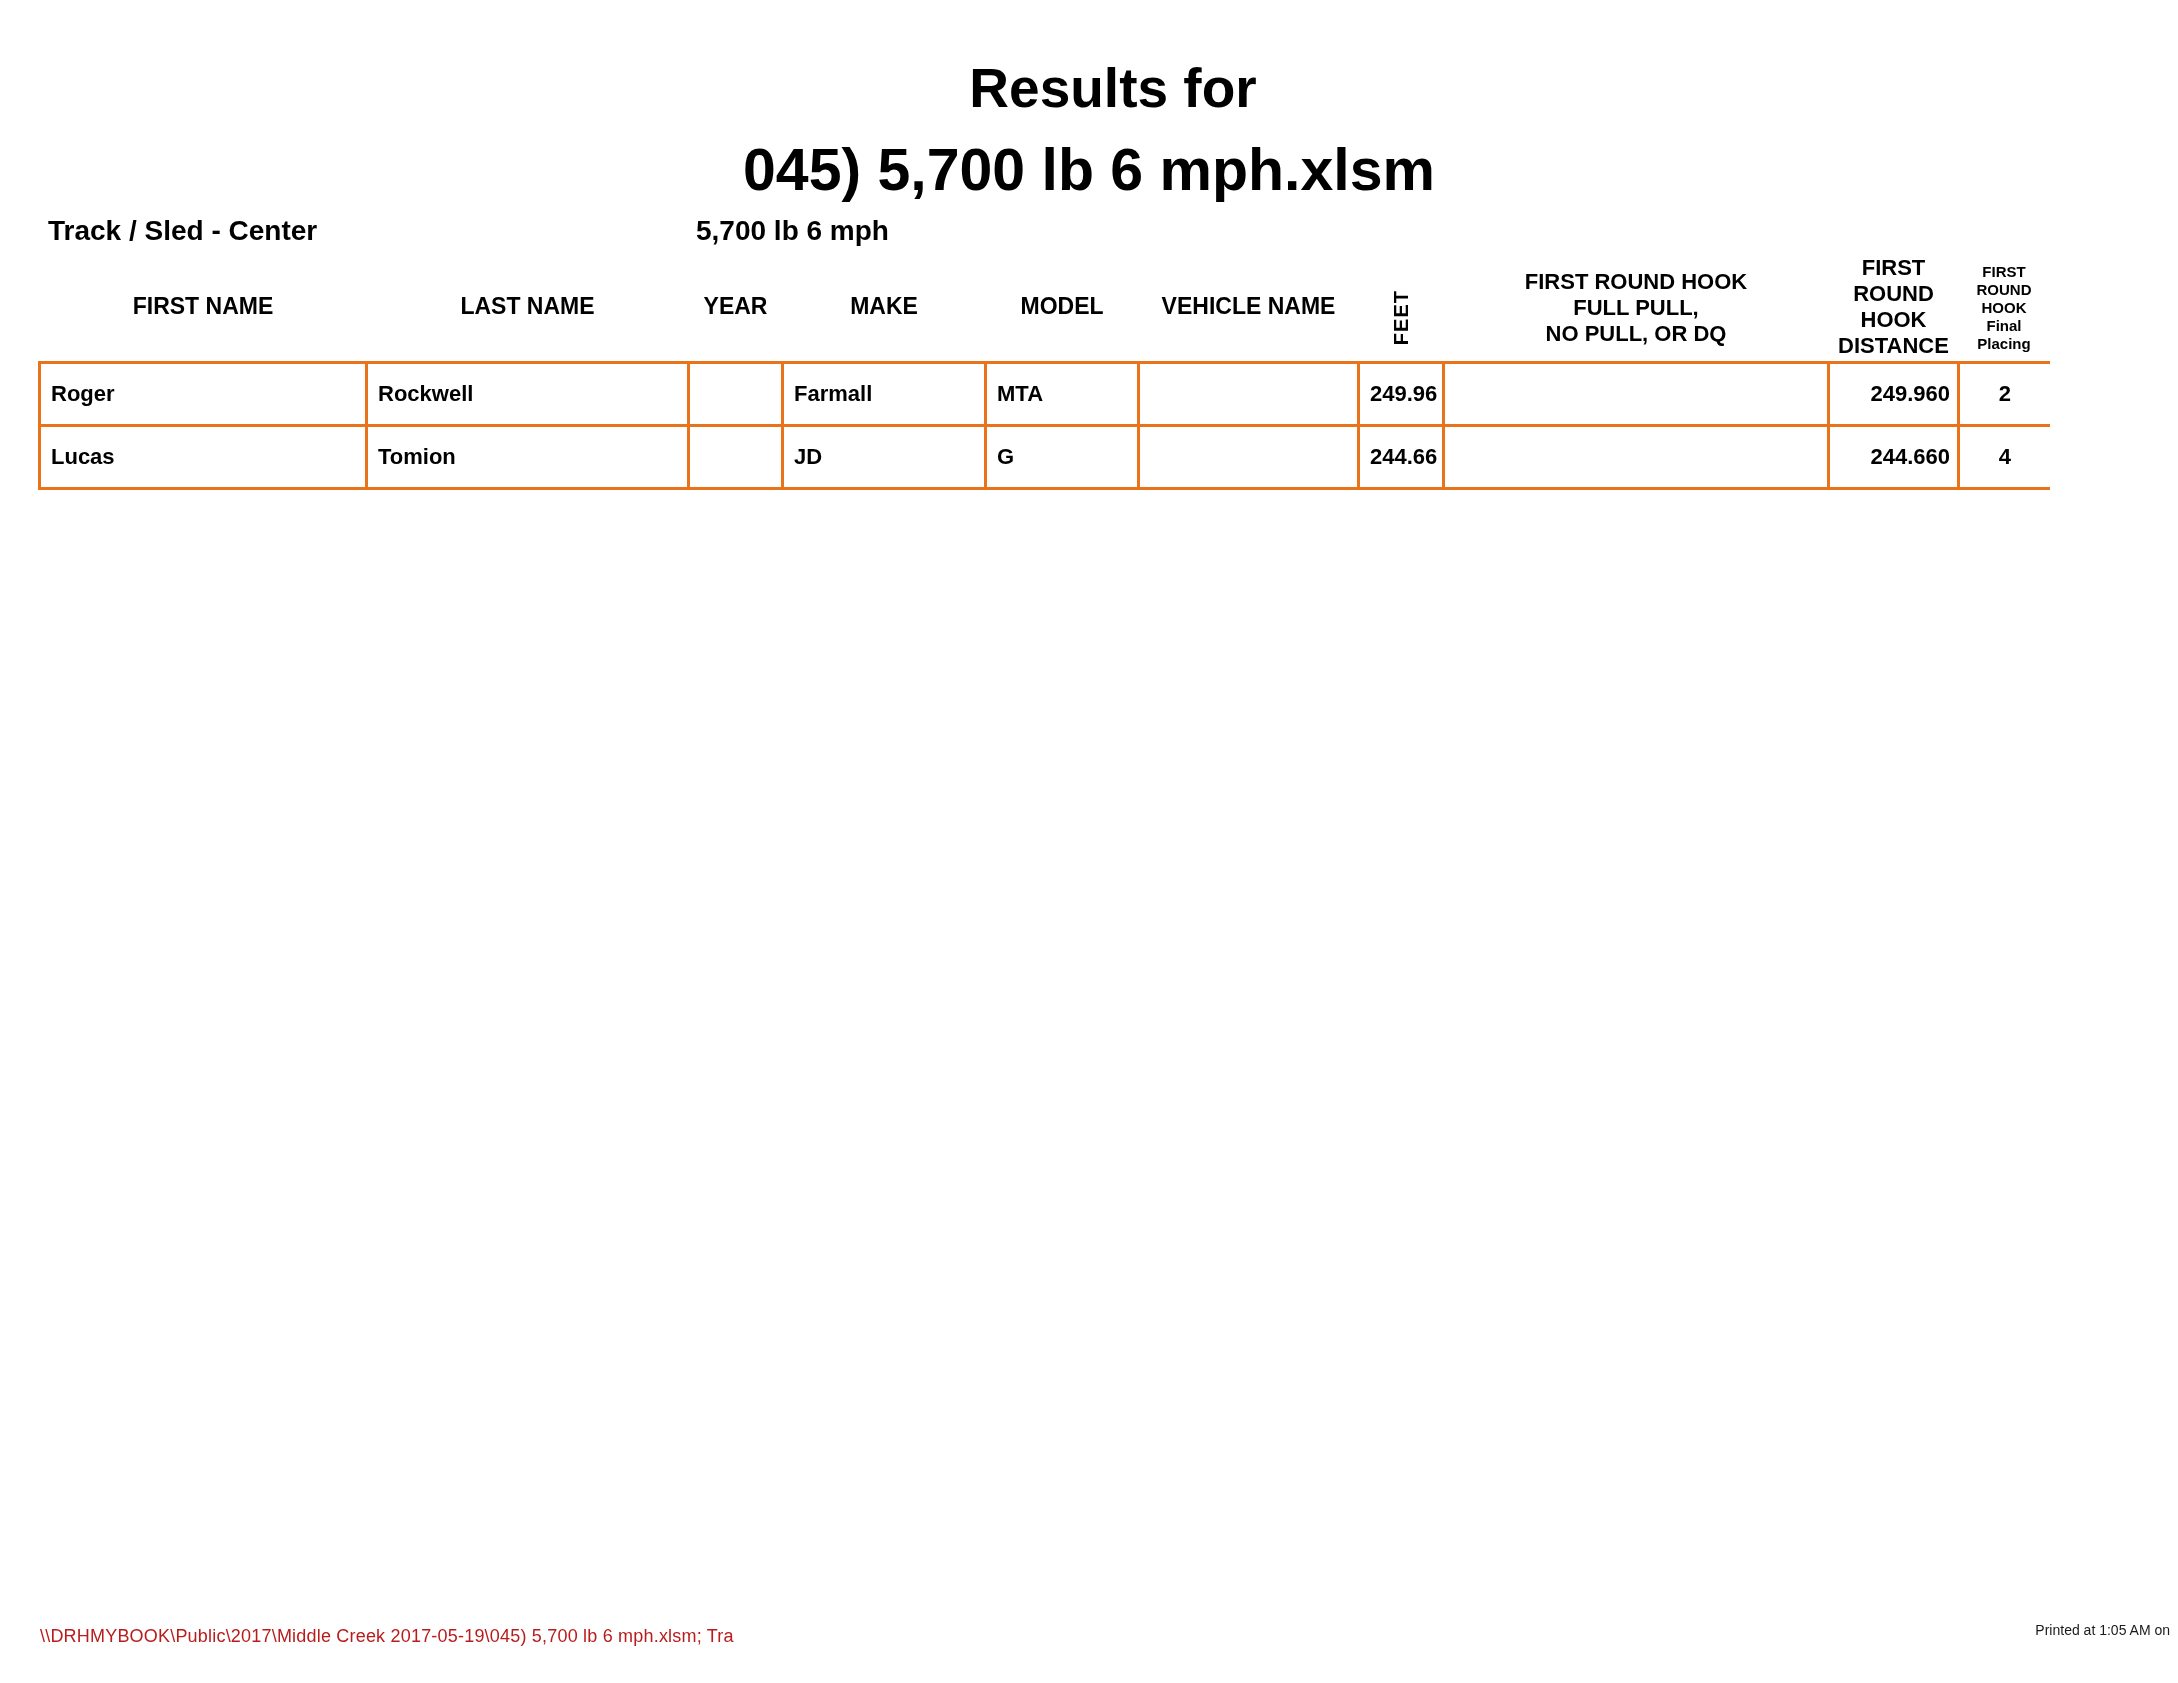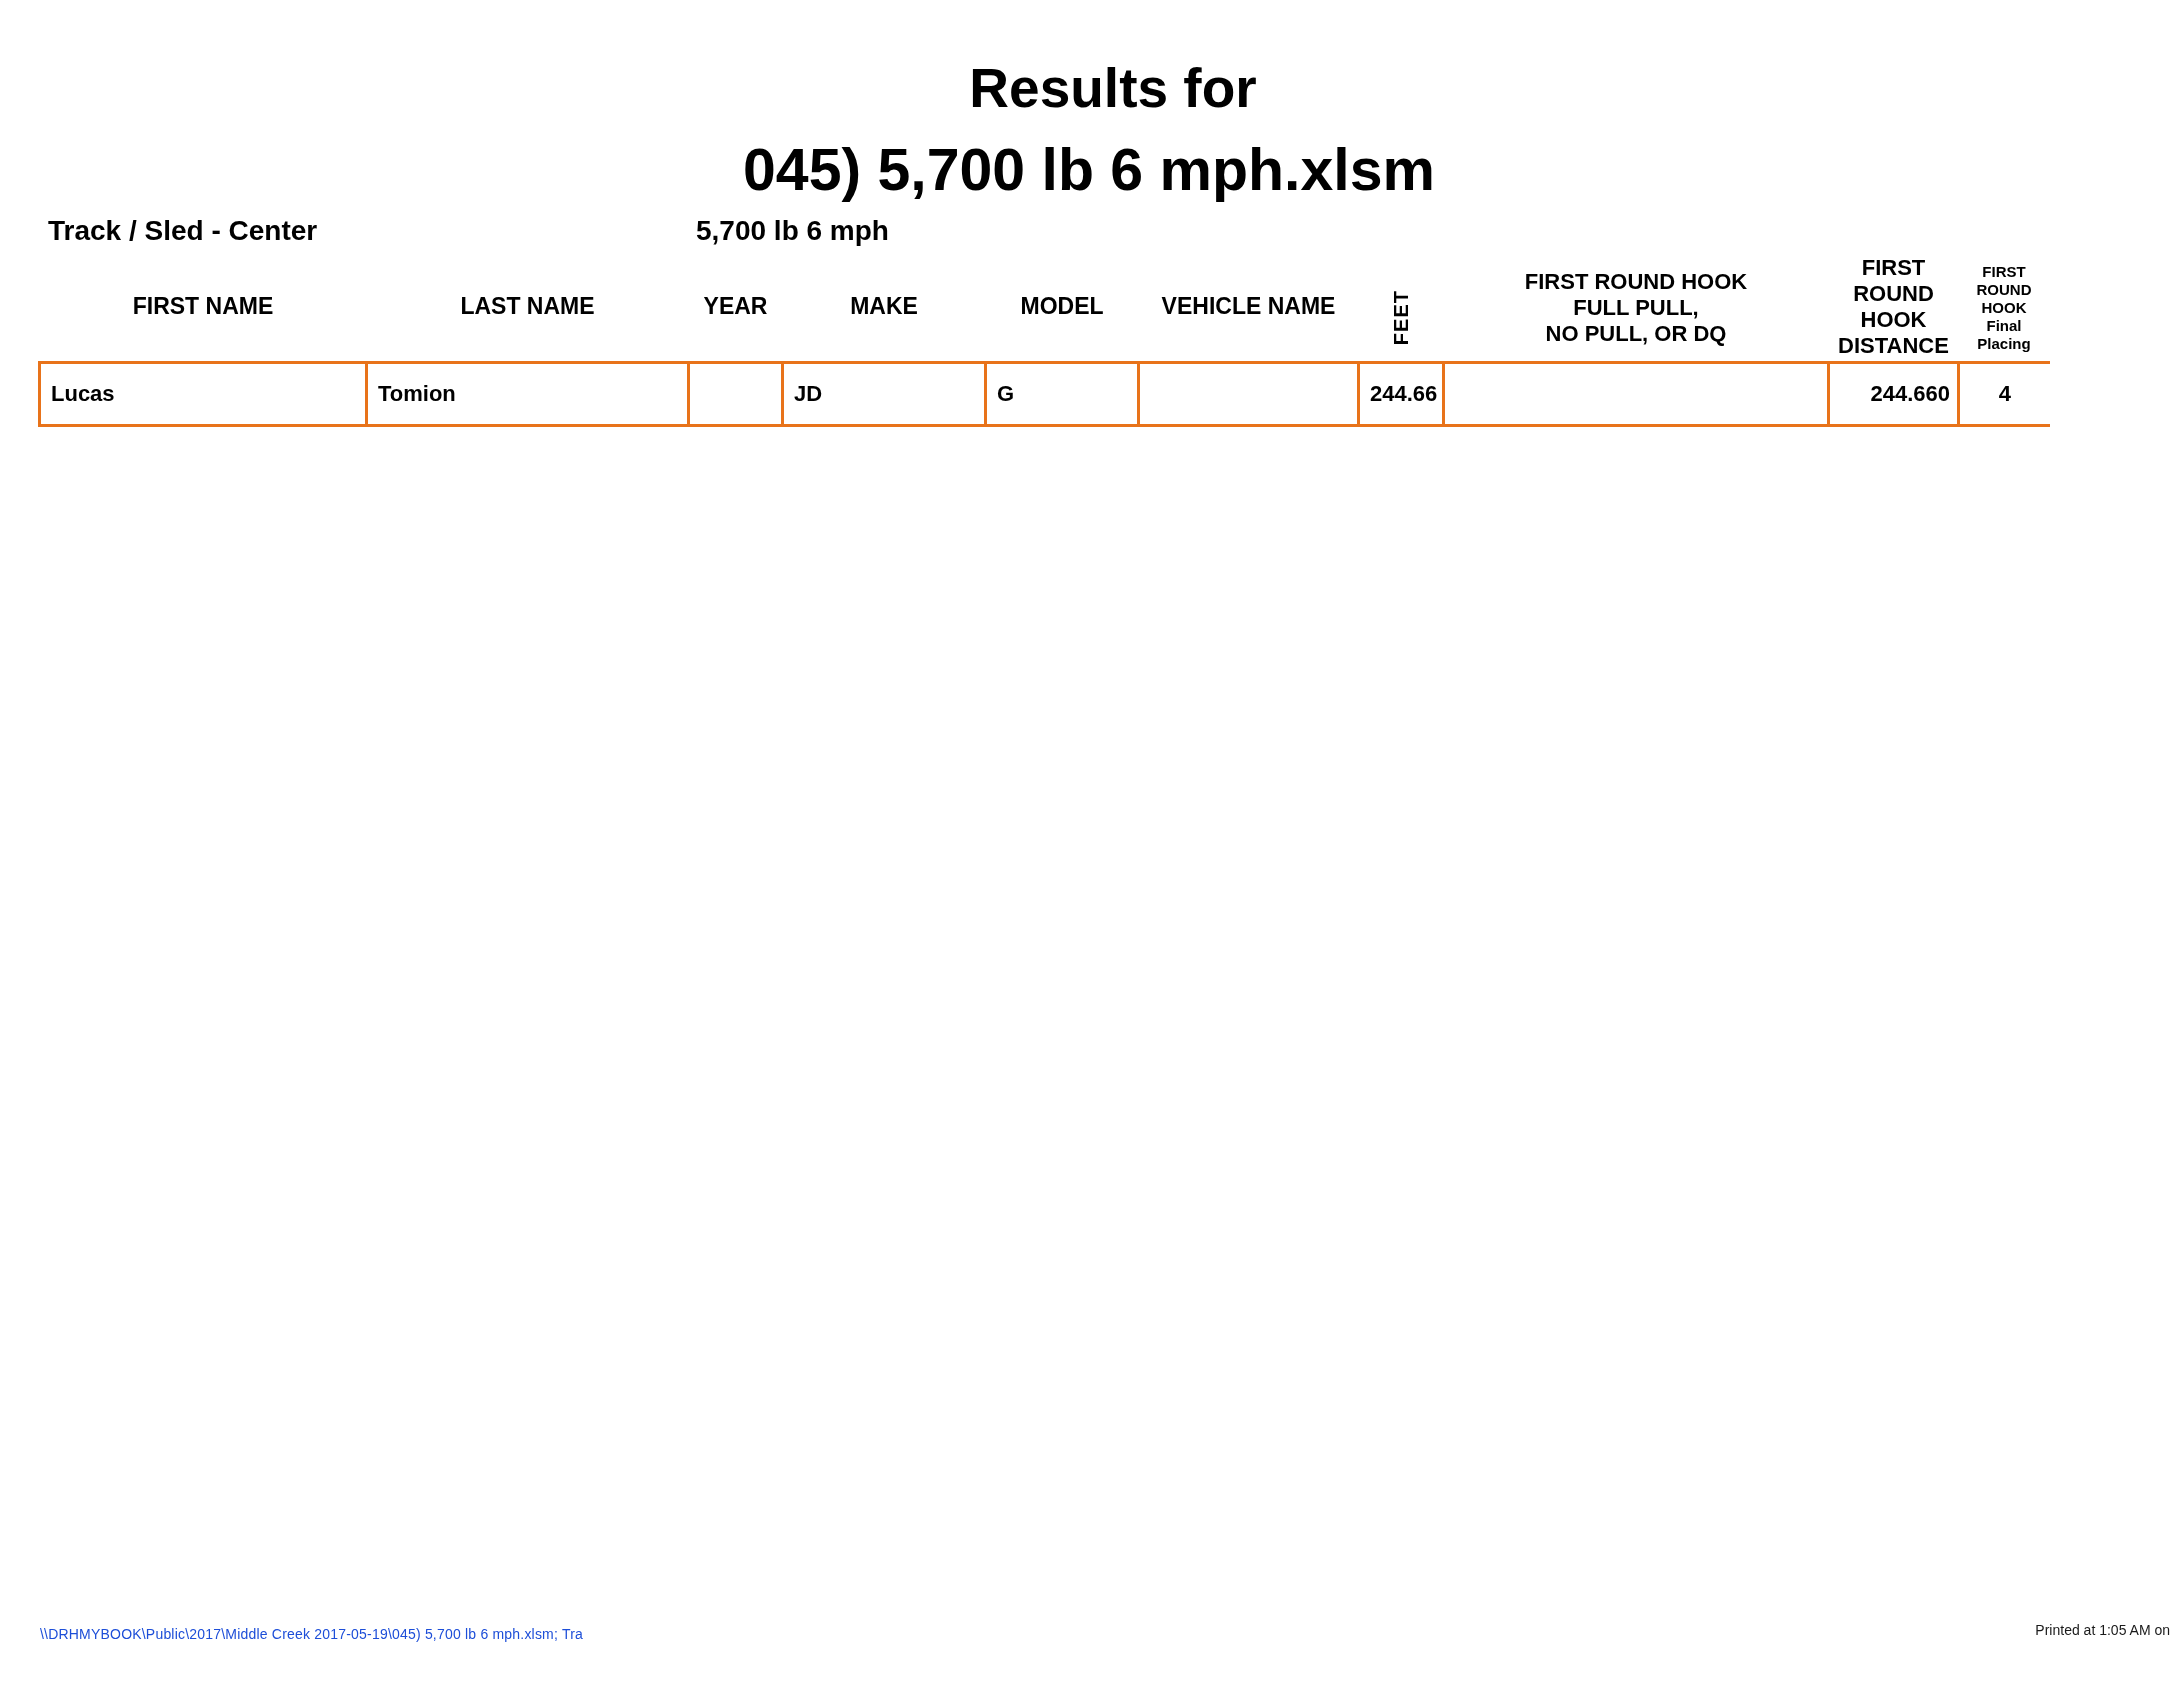--- a/index.html
+++ b/index.html
@@ -44,21 +44,21 @@
     height:63px; font-weight:bold; font-size:22px;
     padding:0 10px; vertical-align:middle; text-align:left;
     overflow:hidden; white-space:nowrap;
   }
   tbody td.num { text-align:right; padding-right:7px; }
   tbody td.ctr { text-align:center; padding:0; }
   tbody tr td:last-child { border-right:none; }
 
   .footer-left {
     position:absolute; left:40px; top:1626px;
-    font-size:14px; color:#1d4ed8; letter-spacing:0.2px;
+    font-size:18px; color:#b91c1c; letter-spacing:0.2px;
   }
   .footer-right {
     position:absolute; right:8px; top:1622px;
     font-size:14px; color:#1a1a1a; text-align:right;
   }
 </style>
 </head>
 <body>
 
 <div class="page">
@@ -100,20 +100,32 @@
 DISTANCE</th>
         <th class="c9">FIRST
 ROUND
 HOOK
 Final
 Placing</th>
       </tr>
     </thead>
     <tbody>
         <tr>
+      <td class="c0">Roger</td>
+      <td class="c1">Rockwell</td>
+      <td class="c2"></td>
+      <td class="c3">Farmall</td>
+      <td class="c4">MTA</td>
+      <td class="c5"></td>
+      <td class="c6 num">249.96</td>
+      <td class="c7"></td>
+      <td class="c8 num">249.960</td>
+      <td class="c9 ctr">2</td>
+    </tr>
+        <tr>
       <td class="c0">Lucas</td>
       <td class="c1">Tomion</td>
       <td class="c2"></td>
       <td class="c3">JD</td>
       <td class="c4">G</td>
       <td class="c5"></td>
       <td class="c6 num">244.66</td>
       <td class="c7"></td>
       <td class="c8 num">244.660</td>
       <td class="c9 ctr">4</td>

